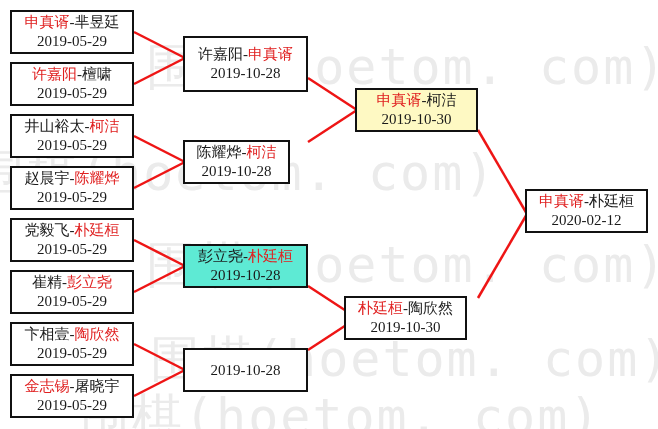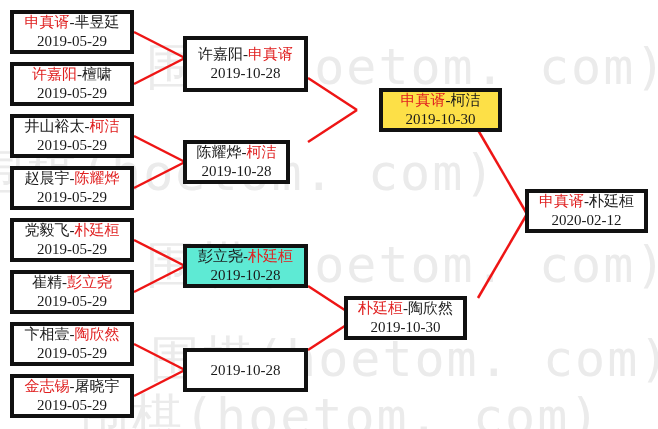--- a/index.html
+++ b/index.html
@@ -8,21 +8,21 @@
     font-family:"Liberation Serif","DejaVu Serif",serif;
   }
   .wm-layer{position:absolute;inset:0;z-index:0;}
   .wm{
     position:absolute;white-space:nowrap;color:#ebebeb;
     font-family:"DejaVu Sans Mono","Liberation Mono",monospace;
     font-size:50px;letter-spacing:2px;user-select:none;
   }
   svg.lines{position:absolute;left:0;top:0;z-index:1;}
   .match-box{
-    position:absolute;z-index:2;background:#ffffff;border:4px solid #fca5a5;
+    position:absolute;z-index:2;background:#ffffff;border:2px solid #fca5a5;
     box-sizing:border-box;text-align:center;color:#1a1a1a;
     display:flex;flex-direction:column;justify-content:center;
   }
   .names{font-size:15px;line-height:19px;white-space:nowrap;}
   .date{font-size:15px;line-height:19px;white-space:nowrap;}
   .winner{color:#e02020;}
 </style>
 </head>
 <body>
 
@@ -91,21 +91,21 @@
         <div class="names"><span>陈耀烨</span><span>-</span><span class="winner">柯洁</span></div>
         <div class="date">2019-10-28</div>
       </div>
       <div class="match-box" style="left: 183px; top: 244px; width: 125px; height: 44px; border-color: rgb(17, 17, 17); background: #5eead4;">
         <div class="names"><span>彭立尧</span><span>-</span><span class="winner">朴廷桓</span></div>
         <div class="date">2019-10-28</div>
       </div>
       <div class="match-box" style="left: 183px; top: 348px; width: 125px; height: 44px; border-color: rgb(17, 17, 17); background: rgb(255, 255, 255);">
         <div class="date">2019-10-28</div>
       </div>
-      <div class="match-box" style="left: 355px; top: 88px; width: 123px; height: 44px; border-color: rgb(17, 17, 17); background: #fde047; margin-left: 24px;">
+      <div class="match-box" style="left: 355px; top: 88px; width: 123px; height: 44px; border-color: rgb(17, 17, 17); background: #fef9c3;">
         <div class="names"><span class="winner">申真谞</span><span>-</span><span>柯洁</span></div>
         <div class="date">2019-10-30</div>
       </div>
       <div class="match-box" style="left: 344px; top: 296px; width: 123px; height: 44px; border-color: rgb(17, 17, 17); background: rgb(255, 255, 255);">
         <div class="names"><span class="winner">朴廷桓</span><span>-</span><span>陶欣然</span></div>
         <div class="date">2019-10-30</div>
       </div>
       <div class="match-box" style="left: 525px; top: 189px; width: 123px; height: 44px; border-color: rgb(17, 17, 17); background: rgb(255, 255, 255);">
         <div class="names"><span class="winner">申真谞</span><span>-</span><span>朴廷桓</span></div>
         <div class="date">2020-02-12</div>

